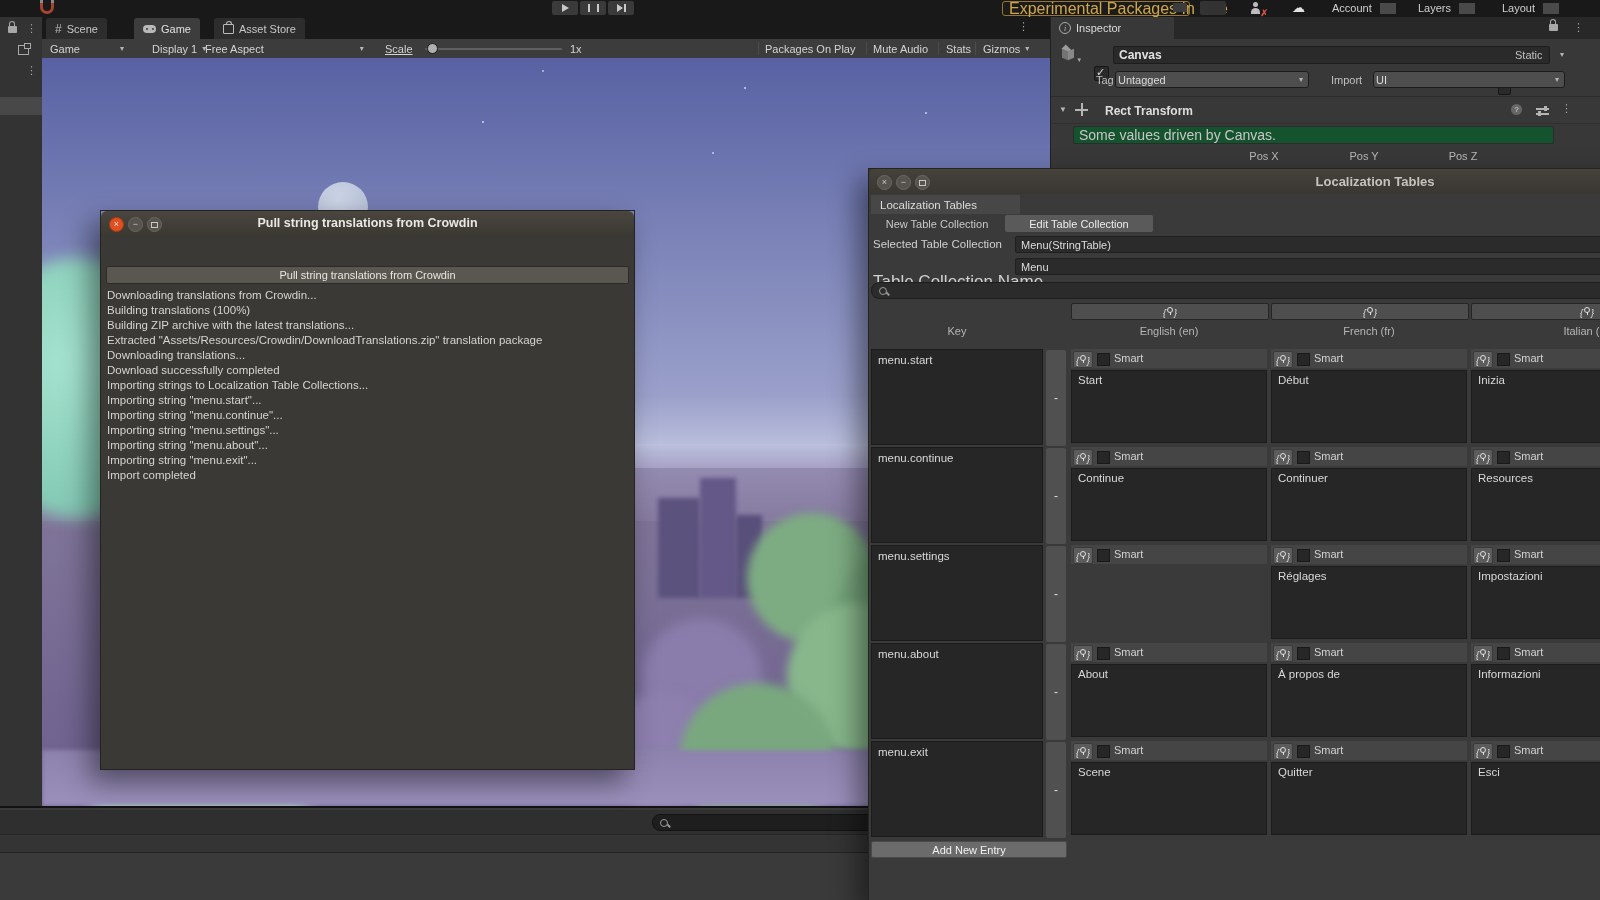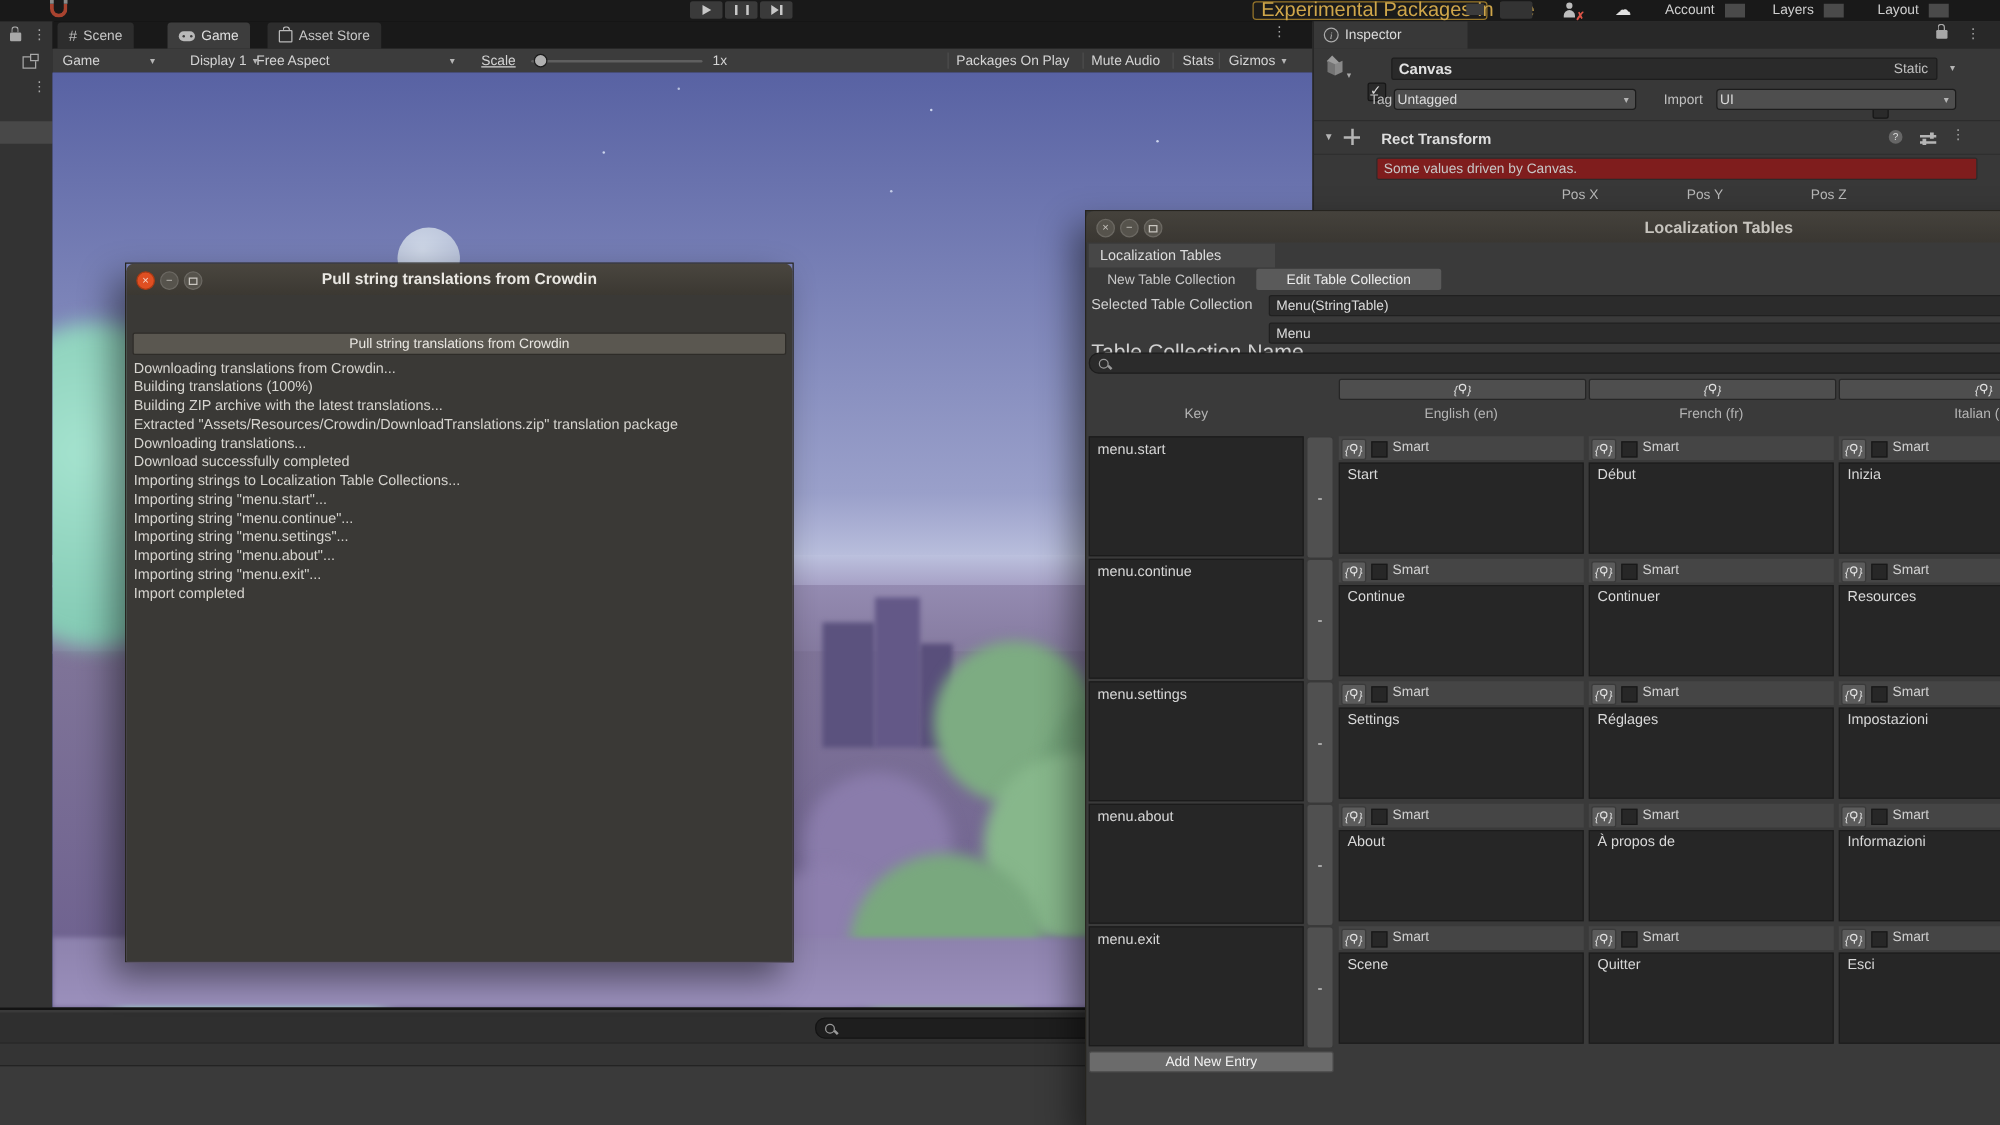--- a/index.html
+++ b/index.html
@@ -87,21 +87,21 @@
   .cube .r{position:absolute;left:9px;top:6px;width:6px;height:9px;background:#888;transform:skewY(-24deg);}
   .cube .ar{position:absolute;right:-4px;bottom:-2px;font-size:7px;color:#aaa;}
   .fold{font-size:8px;color:#b4b4b4;}
   .move{position:relative;width:13px;height:13px;}
   .move::before{content:"";position:absolute;left:0;top:5.5px;width:13px;height:2px;background:#b5b5b5;}
   .move::after{content:"";position:absolute;left:5.5px;top:0;width:2px;height:13px;background:#b5b5b5;}
   .helpq{width:11px;height:11px;border-radius:50%;background:#666;color:#ddd;font-size:8px;display:flex;align-items:center;justify-content:center;}
   .preset{position:relative;width:13px;height:10px;}
   .preset::before{content:"";position:absolute;left:0;top:2px;width:13px;height:1.5px;background:#b5b5b5;box-shadow:0 5px 0 #b5b5b5;}
   .preset::after{content:"";position:absolute;left:8px;top:0;width:3px;height:5px;background:#b5b5b5;box-shadow:-6px 5px 0 #b5b5b5;}
-  .helpbox{background:#7f1d1d;border:1px solid #2b2b2b;border-radius:2px;color:#c7c7c7;font-size:11px;display:flex;align-items:center;padding-left:5px;margin-left:28px;}
+  .helpbox{background:#14532d;border:1px solid #2b2b2b;border-radius:2px;color:#c7c7c7;font-size:14px;display:flex;align-items:center;padding-left:5px;}
 
   
   .win{box-shadow:-10px 12px 26px rgba(0,0,0,.45);border:1px solid #26241f;}
   .tbar{left:0;top:0;right:0;height:25px;background:linear-gradient(#4a463f,#3b3832);border-radius:6px 6px 0 0;}
   .wbtn{top:6px;width:13px;height:13px;border-radius:50%;display:flex;align-items:center;justify-content:center;font-size:9px;line-height:9px;}
   .wbtn.orange{background:#df4f22;border:1px solid #a93a14;color:#f7ddd1;}
   .wbtn.grey{background:#56534c;border:1px solid #6b6862;color:#c9c6c0;}
   .wx::before{content:"×";margin-top:-1px;}
   .wm::before{content:"−";margin-top:-1px;}
   .wsq::before{content:"";width:5px;height:4px;border:1px solid currentColor;}
@@ -514,21 +514,20 @@
       <div class="a lcell lc0">
         <div class="smartbar">
             <span class="pinbtn">
               <i class="br"></i>
               <i class="pin"></i>
               <i class="br2"></i>
             </span>
             <span class="smartcb"></span>
             <span class="smartlb">Smart</span>
           </div>
-        <div class="valarea"><span>Settings</span></div>
       </div>
       <div class="a lcell lc1">
         <div class="smartbar">
             <span class="pinbtn">
               <i class="br"></i>
               <i class="pin"></i>
               <i class="br2"></i>
             </span>
             <span class="smartcb"></span>
             <span class="smartlb">Smart</span>

